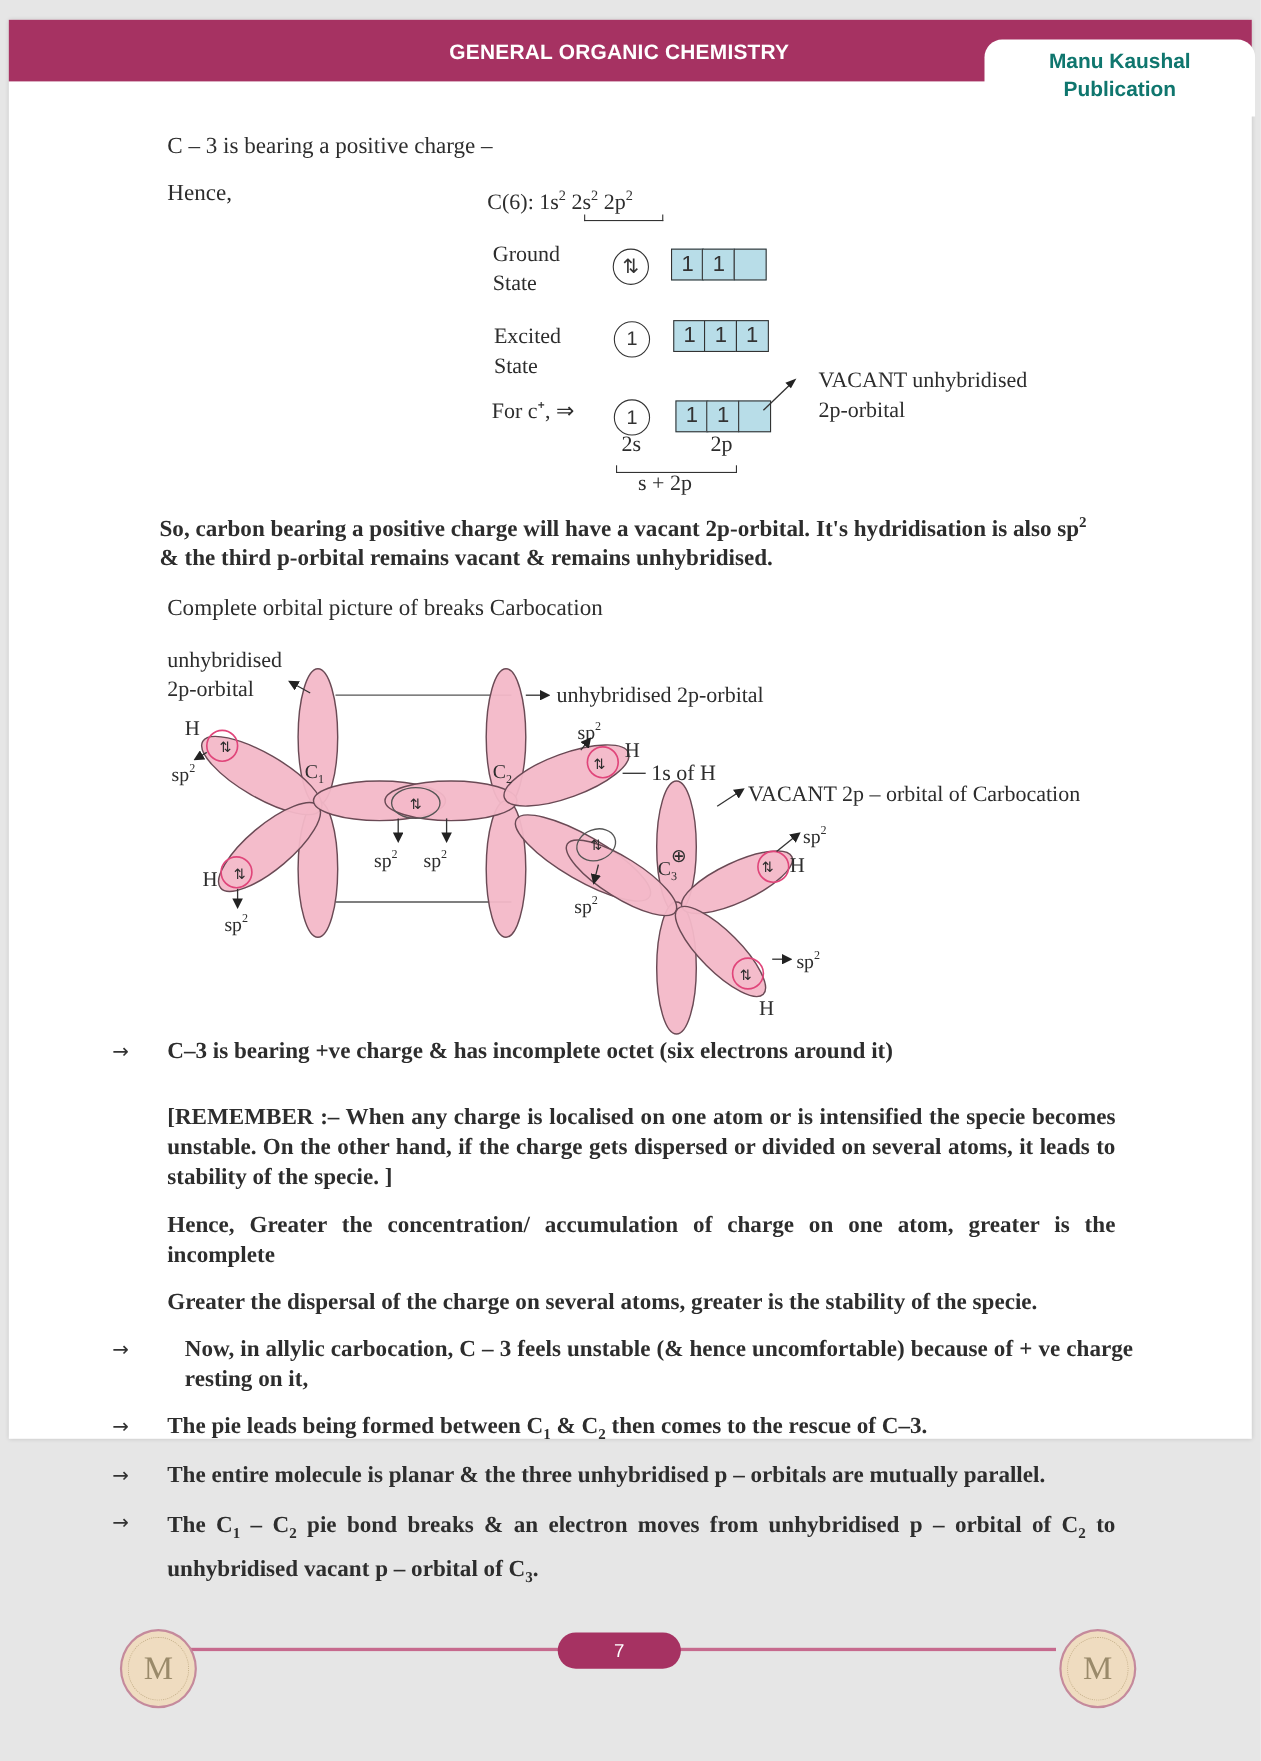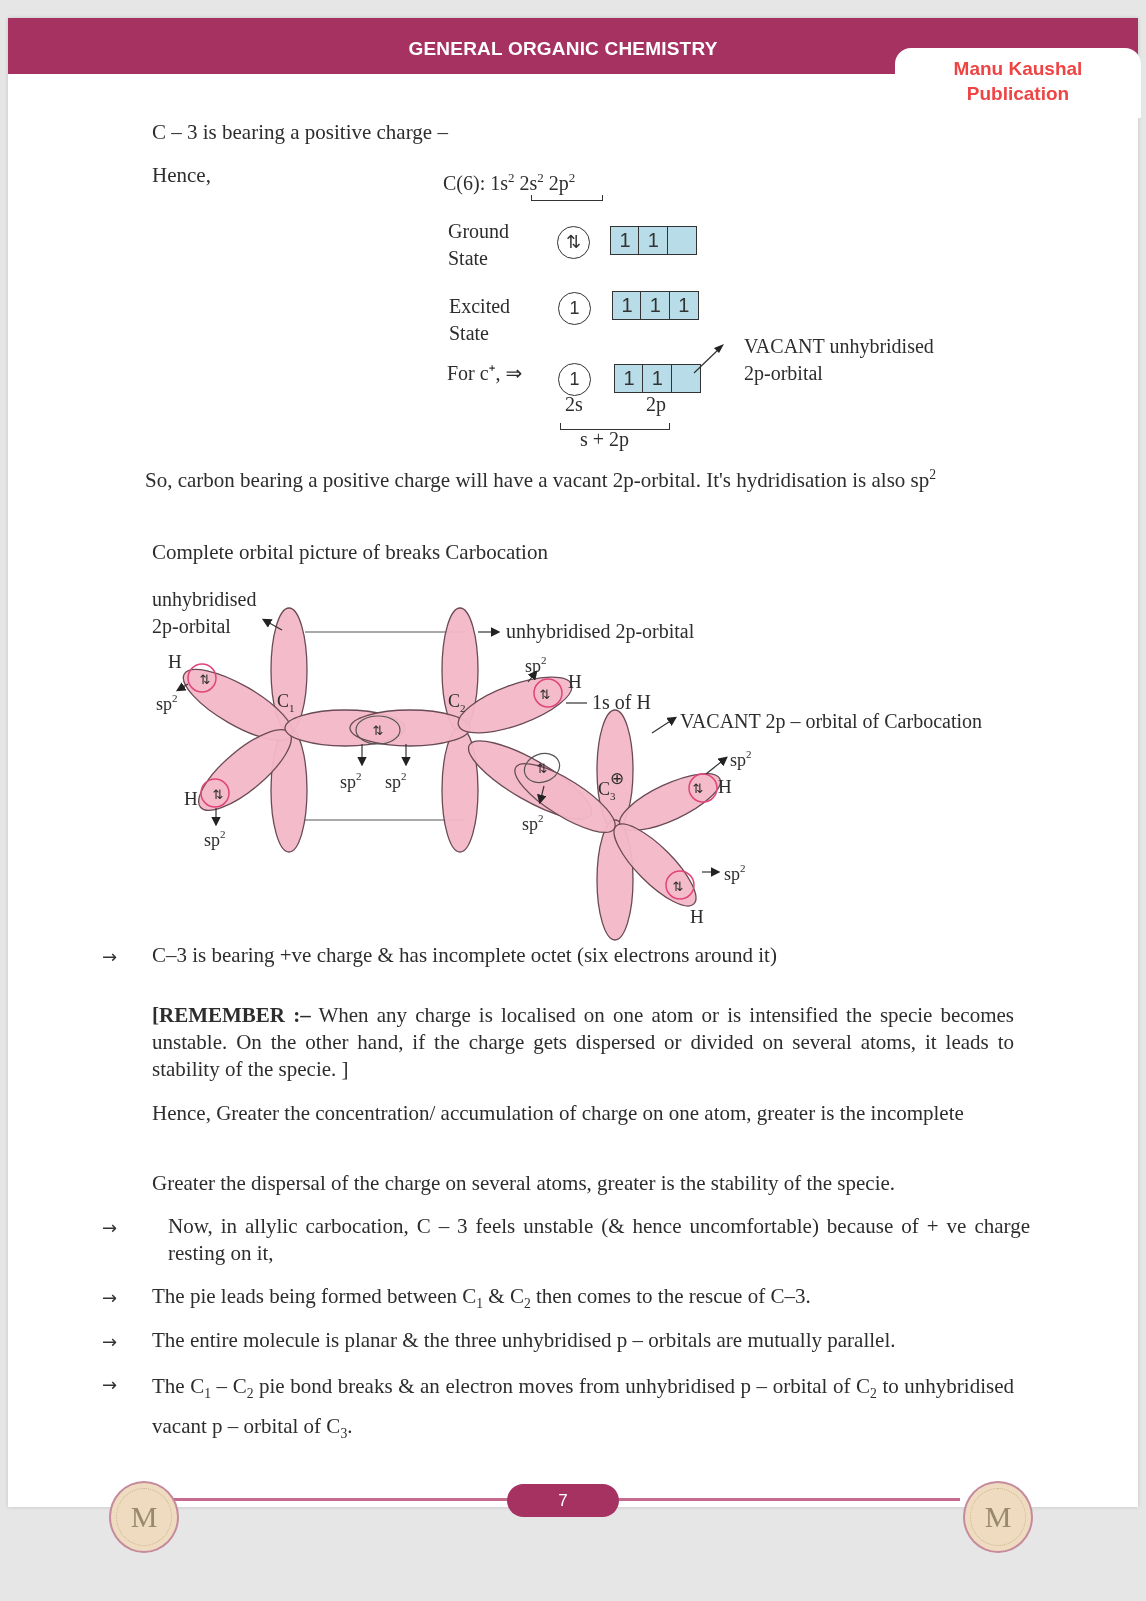--- a/index.html
+++ b/index.html
@@ -1,24 +1,24 @@
 <!DOCTYPE html>
 <html><head>
 <meta charset="utf-8">
 <style>
   * { box-sizing: border-box; margin: 0; padding: 0; }
   html, body { width: 1146px; height: 1601px; background: #e6e6e6; overflow: hidden; }
   body { font-family: "DejaVu Serif", "Liberation Serif", serif; color: #2b2b2b; position: relative; }
-  .page { position: absolute; left: 8px; top: 18px; width: 1130px; height: 1489px; background: #ffffff; box-shadow: 0 0 4px rgba(0,0,0,0.15); }
+  .page { position: absolute; left: 8px; top: 18px; width: 1130px; height: 1290px; background: #ffffff; box-shadow: 0 0 4px rgba(0,0,0,0.15); }
   .header-band { position: absolute; left: 0; top: 0; width: 1130px; height: 56px; background: #a63262; }
   .header-title { position: absolute; left: 0; top: 0; width: 1130px; height: 56px; line-height: 62px; text-align: center; color: #ffffff; font-family: "Liberation Sans", sans-serif; font-weight: bold; font-size: 19px; letter-spacing: 0.2px; padding-right: 20px; }
-  .publisher-tab { position: absolute; left: 887px; top: 18px; width: 246px; height: 70px; background: #ffffff; border-top-left-radius: 16px; border-top-right-radius: 16px; text-align: center; color: #ef4444; font-family: "Liberation Sans", sans-serif; font-weight: bold; font-size: 19px; line-height: 25px; padding-top: 8px; margin-top: 12px; }
+  .publisher-tab { position: absolute; left: 887px; top: 18px; width: 246px; height: 70px; background: #ffffff; border-top-left-radius: 16px; border-top-right-radius: 16px; text-align: center; color: #0f766e; font-family: "Liberation Sans", sans-serif; font-weight: bold; font-size: 19px; line-height: 25px; padding-top: 8px; }
   .serif { font-family: "Liberation Serif", serif; font-size: 21px; color: #2d2d2d; }
   .abs { position: absolute; }
-  .para { position: absolute; left: 145px; width: 890px; font-family: "Liberation Serif", serif; font-size: 21px; line-height: 27px; color: #2d2d2d; text-align: justify; }
+  .para { position: absolute; left: 145px; width: 890px; font-family: "Liberation Serif", serif; font-size: 21px; line-height: 27px; color: #2d2d2d; text-align: justify; font-weight: bold; }
   .arrow { position: absolute; left: 102px; font-family: "DejaVu Sans", sans-serif; font-size: 18px; color: #333; }
   sub, sup { font-size: 0.65em; }
   .box-row { display: flex; }
   .box-cell { width: 30px; height: 29px; border: 1.6px solid #333; background: #b8dde8; margin-right: -1.6px; text-align: center; font-family: "Liberation Sans", sans-serif; font-size: 20px; line-height: 26px; color: #333; }
   .circle { width: 33px; height: 33px; border: 1.6px solid #333; border-radius: 50%; text-align: center; font-family: "Liberation Sans", sans-serif; font-size: 18px; line-height: 30px; color: #333; }
   .footer-line { position: absolute; left: 170px; top: 1498px; width: 790px; height: 3px; background: #c66a8e; }
   .page-pill { position: absolute; left: 507px; top: 1484px; width: 112px; height: 33px; border-radius: 17px; background: #a63262; color: #fff; text-align: center; font-family: "Liberation Sans", sans-serif; font-size: 17px; line-height: 33px; }
   .seal { position: absolute; width: 70px; height: 72px; border-radius: 50%; background: #efdcc0; border: 2px solid #c58a9c; text-align: center; font-family: "Liberation Serif", serif; font-size: 30px; color: #9a8a6a; line-height: 68px; }
   .seal::after { content: ""; position: absolute; left: 5px; top: 5px; right: 5px; bottom: 5px; border-radius: 50%; border: 1px dotted #c9b48f; }
   svg text { font-family: "Liberation Serif", serif; fill: #2d2d2d; }
@@ -80,21 +80,21 @@
   <div>VACANT unhybridised</div>
   <div>2p-orbital</div>
 </div>
 <div class="abs serif" style="left:565px; top:393px; font-size:20px;">2s</div>
 <div class="abs serif" style="left:646px; top:393px; font-size:20px;">2p</div>
 <div class="abs" style="left:560px; top:423px; width:110px; height:7px; border:1.3px solid #333; border-top:none;"></div>
 <div class="abs serif" style="left:580px; top:428px; font-size:20px;">s + 2p</div>
 
 <div class="para" style="top:461px;">
   <span>So, carbon bearing a positive charge will have a vacant 2p-orbital. It's hydridisation is also sp</span><sup>2</sup>
-  <br>
+  <br><span>&amp; the third p-orbital remains vacant &amp; remains unhybridised.</span>
 </div>
 
 <div class="abs serif" style="left:152px; top:540px;">Complete orbital picture of breaks Carbocation</div>
 
 <svg class="abs" style="left:140px; top:580px;" width="900" height="370">
   <defs>
     <marker id="ah" markerWidth="8" markerHeight="8" refX="6" refY="4" orient="auto">
       <polygon points="0,0 8,4 0,8" fill="#222"></polygon>
     </marker>
   </defs>

